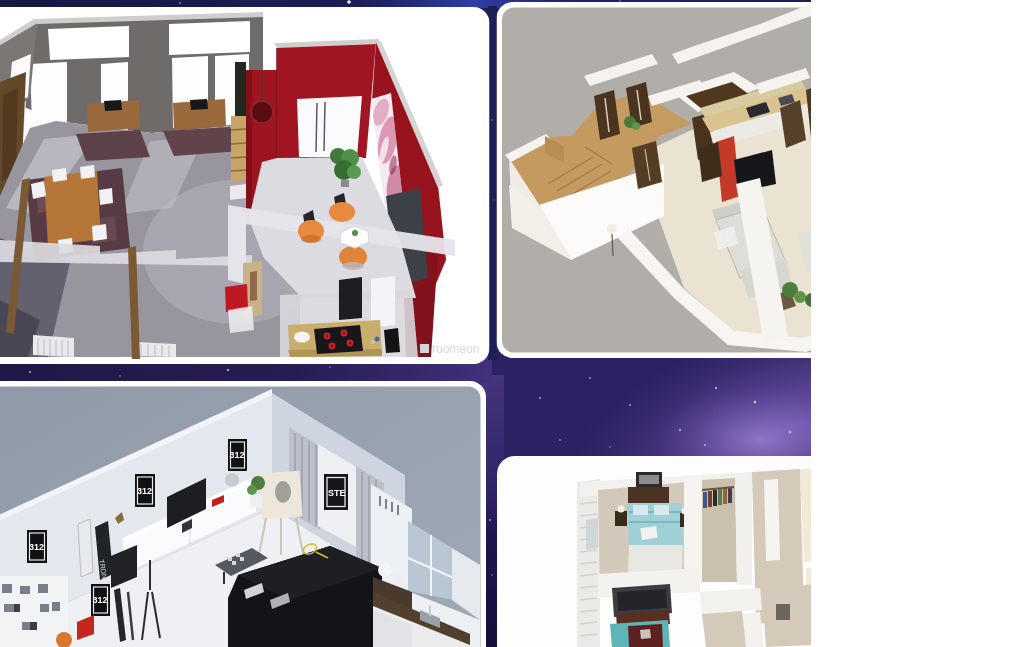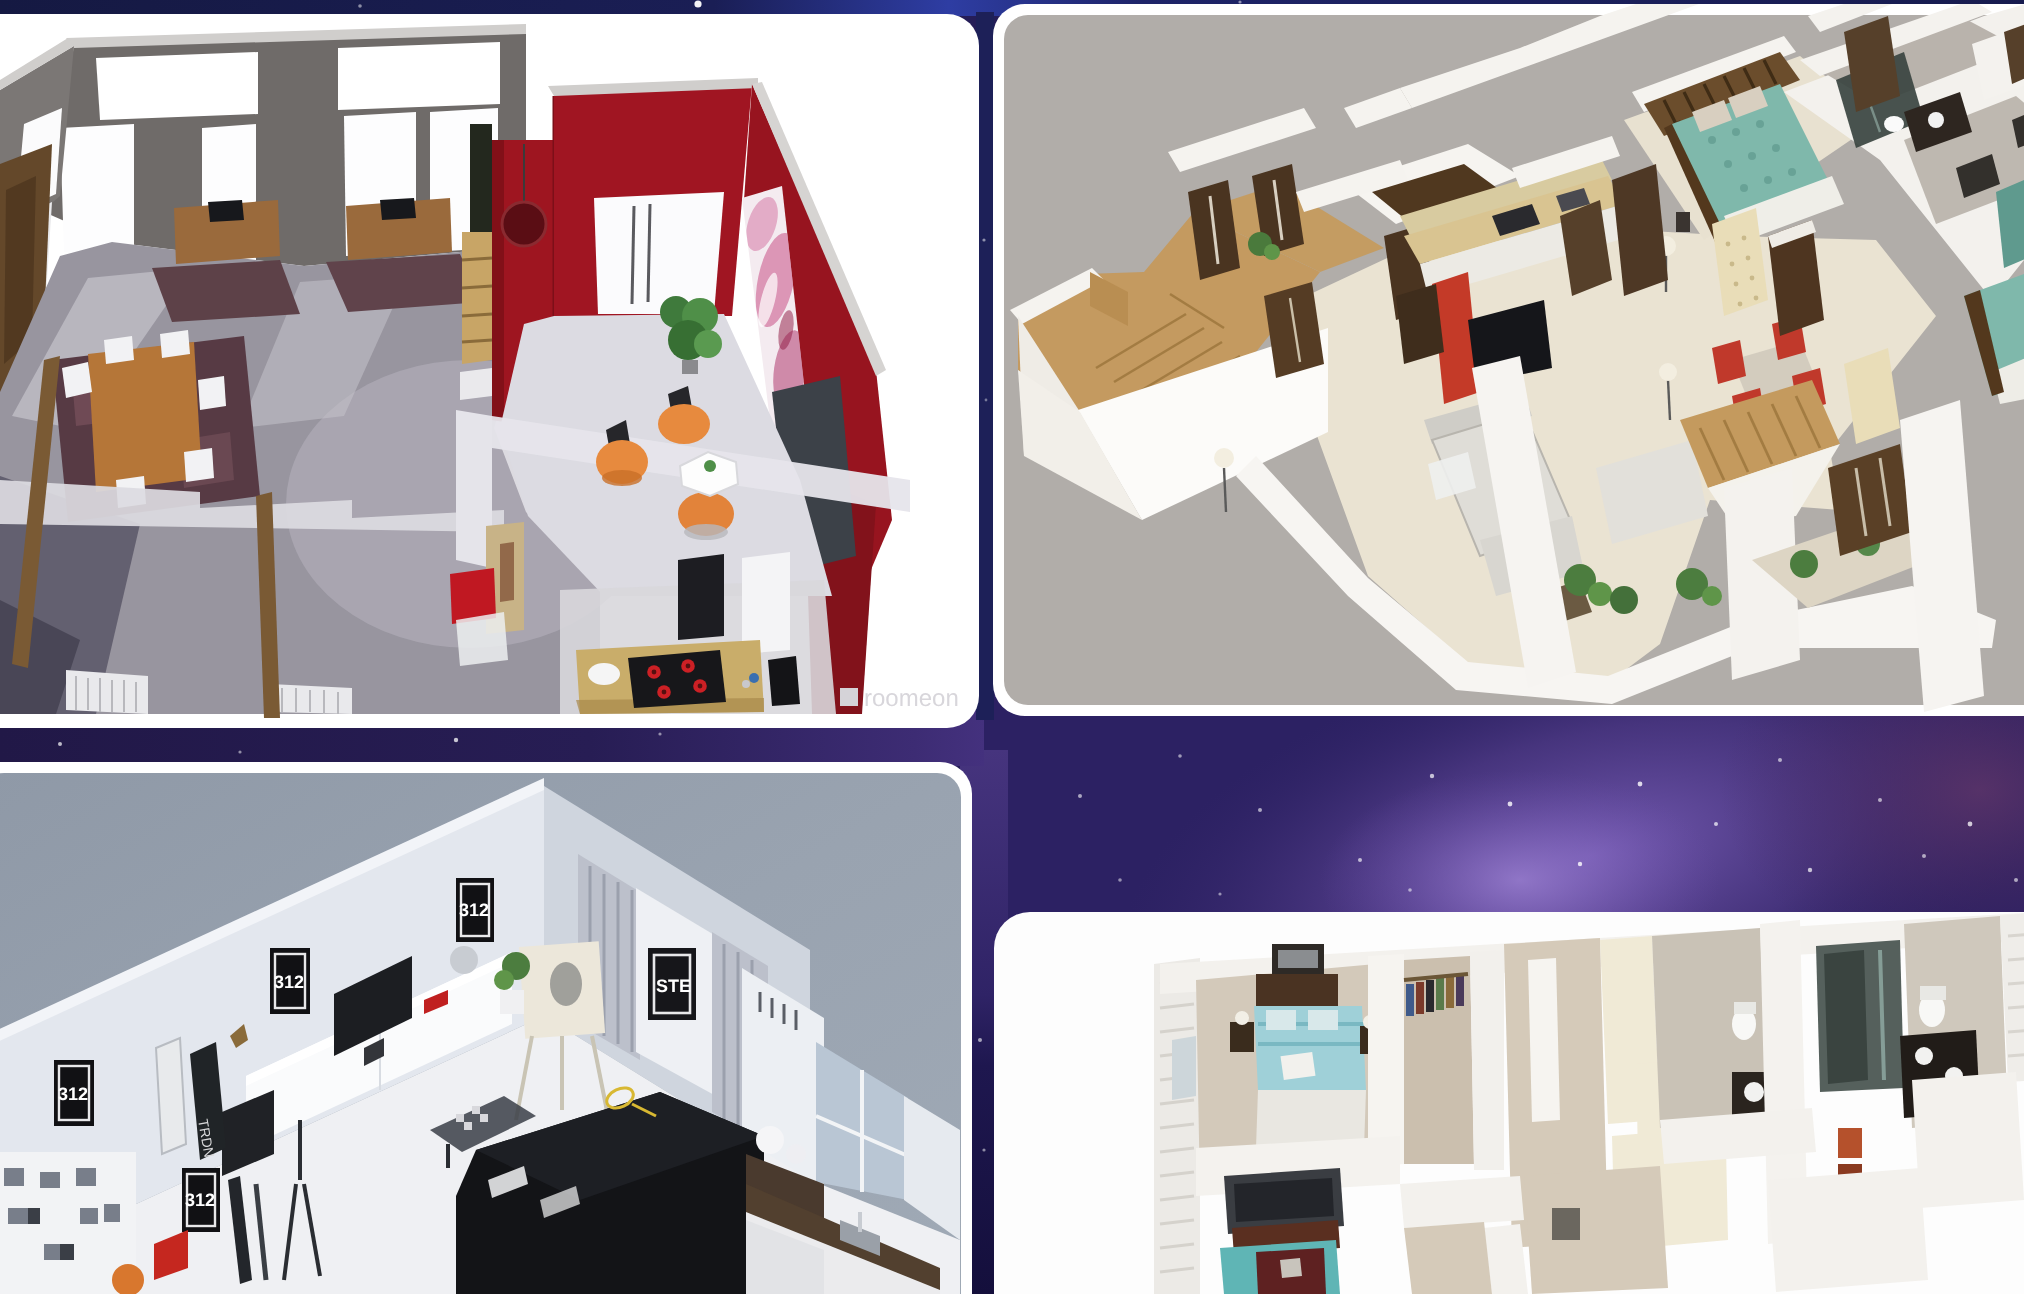--- a/index.html
+++ b/index.html
@@ -1,16 +1,16 @@
 <!DOCTYPE html>
 <html><head>
 <meta charset="utf-8">
 <style>
 html,body{margin:0;padding:0;}
-#page{position:relative;width:1012px;height:647px;overflow:hidden;background:#241c57;font-family:"Liberation Sans",sans-serif;}
+#page{position:relative;width:811px;height:647px;overflow:hidden;background:#241c57;font-family:"Liberation Sans",sans-serif;}
 svg{position:absolute;top:0;left:0;}
 </style>
 </head>
 <body>
 <div id="page">
 <svg width="1020" height="647" viewBox="0 0 1020 647">
 <defs>
 <linearGradient id="topband" x1="0" y1="0" x2="1" y2="0">
 <stop offset="0" stop-color="#151942"></stop>
           <stop offset="0.35" stop-color="#1a1e55"></stop>

